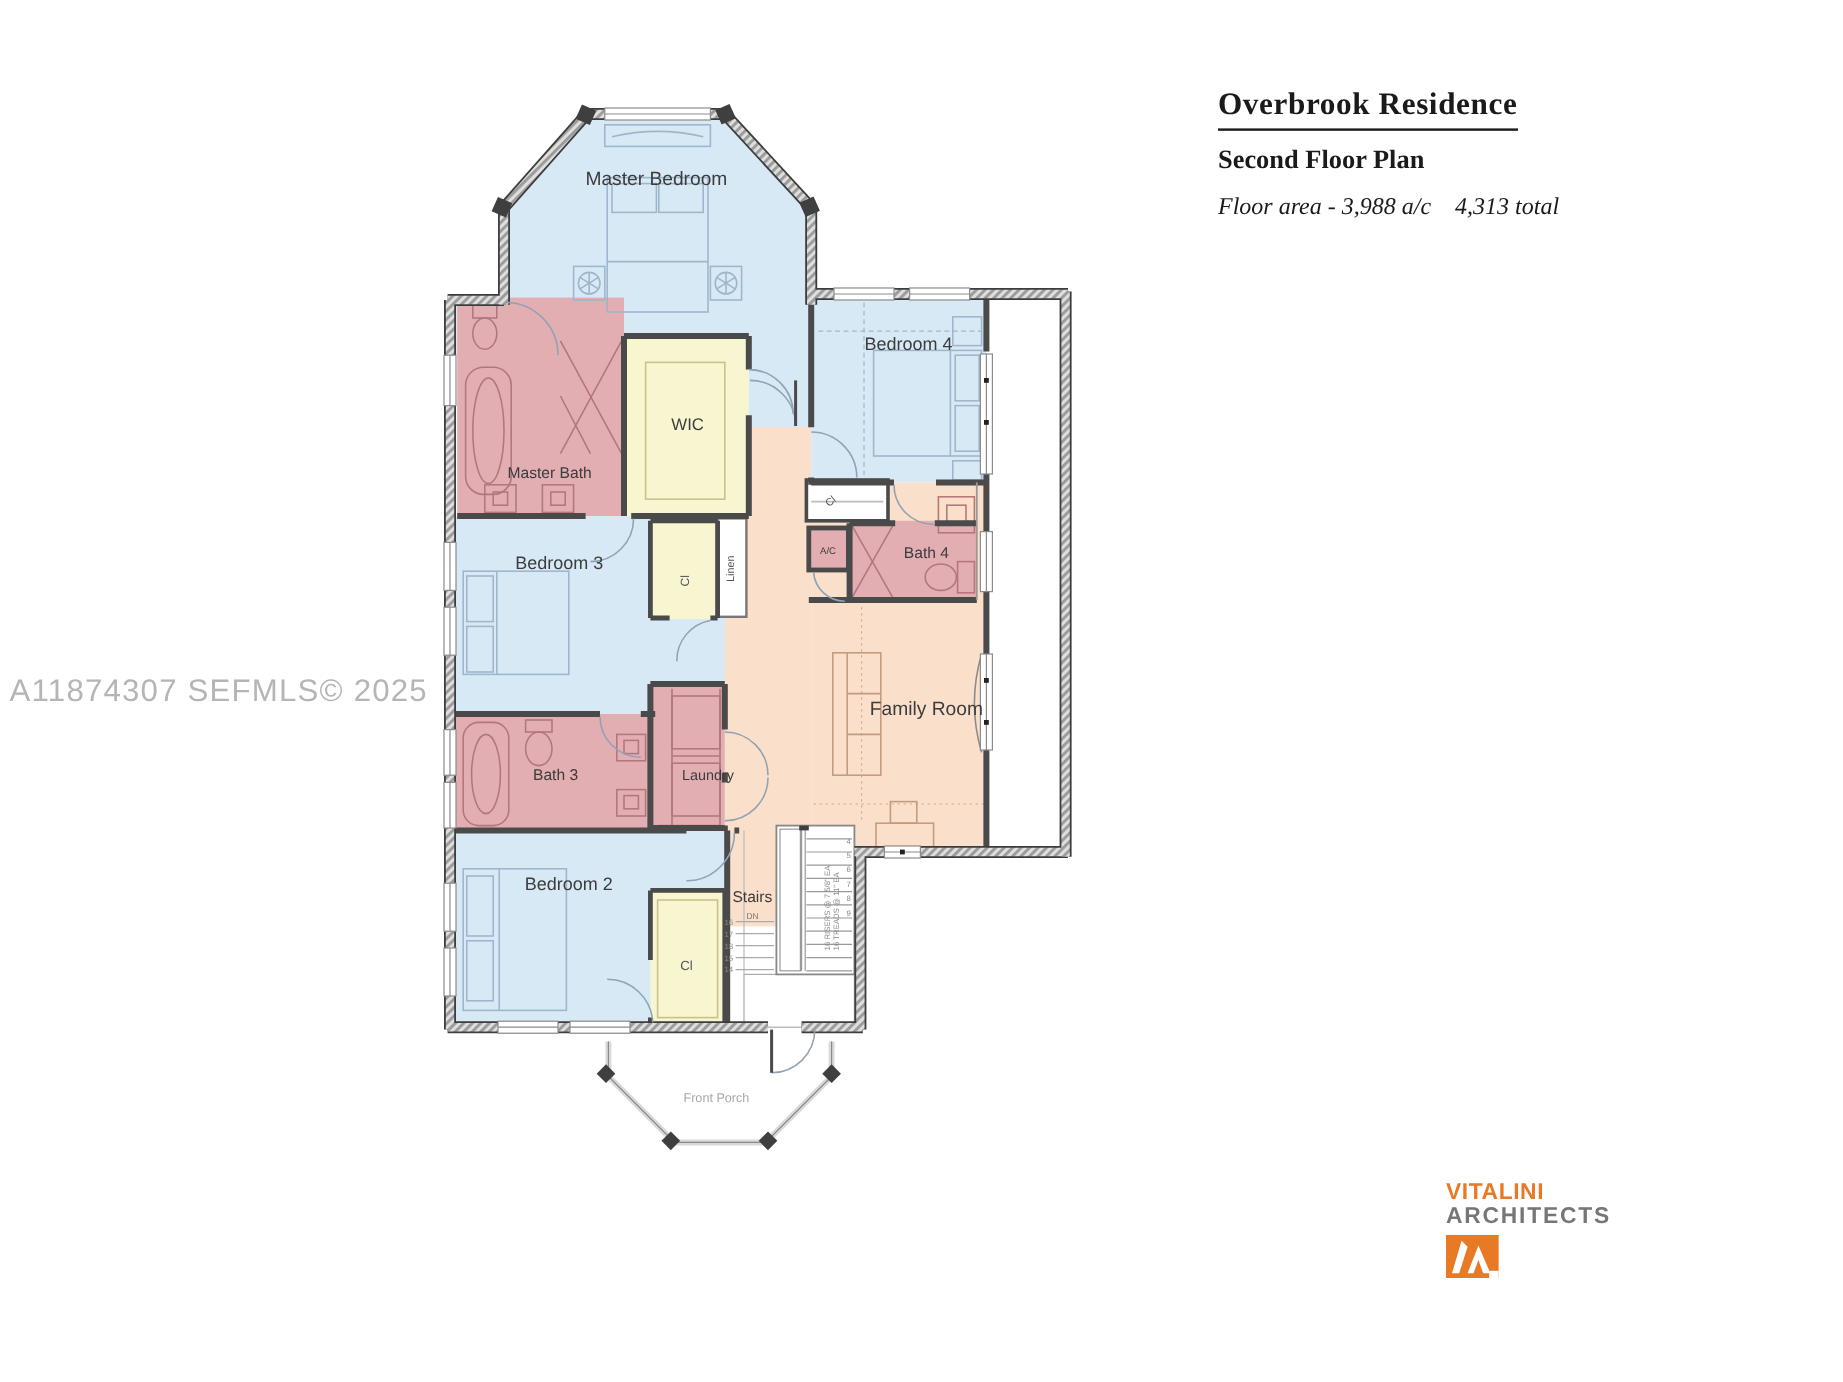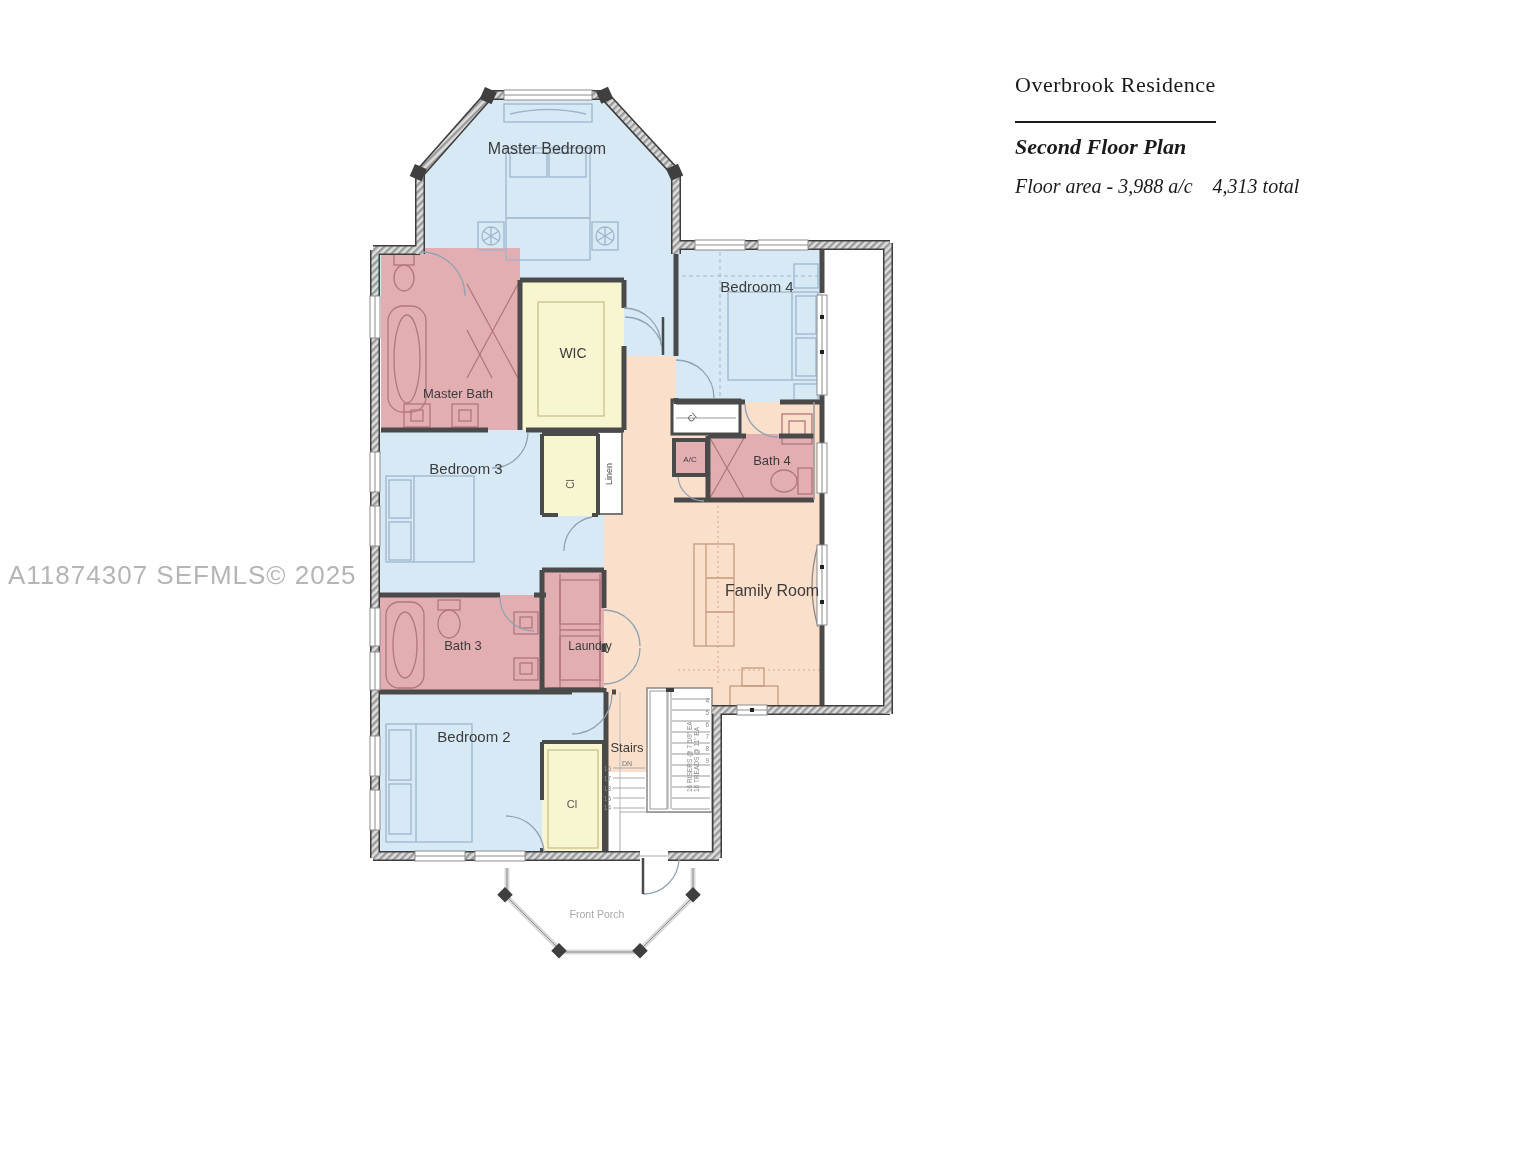--- a/index.html
+++ b/index.html
@@ -1,23 +1,23 @@
 <!DOCTYPE html>
 <html><head>
 <meta charset="utf-8">
 <style>
   html,body{margin:0;padding:0;background:#ffffff;}
   .canvas{position:relative;width:1536px;height:1152px;background:#fff;overflow:hidden;
           font-family:"Liberation Sans",sans-serif;}
   svg text{font-family:"Liberation Sans",sans-serif;}
   
   .title-block{position:absolute;left:1015px;top:72px;width:340px;color:#1a1a1a;}
-  .tb-title{display:inline-block;font-family:"Liberation Serif",serif;font-size:22px;
-            font-weight:400;letter-spacing:.5px;border-bottom:2px solid #1a1a1a;padding-bottom:23px;}
-  .tb-sub{font-family:"Liberation Serif",serif;font-style:italic;font-weight:700;
+  .tb-title{display:inline-block;font-family:"Liberation Serif",serif;font-size:26px;
+            font-weight:700;letter-spacing:.5px;border-bottom:2px solid #1a1a1a;padding-bottom:5px;}
+  .tb-sub{font-family:"Liberation Serif",serif;font-weight:700;
           font-size:22px;margin-top:11px;}
   .tb-note{font-family:"Liberation Serif",serif;font-style:italic;font-size:20px;
            margin-top:15px;white-space:pre;}
   
   .logo{position:absolute;left:1205px;top:984px;line-height:1.05;}
   .logo-name{font-size:19px;font-weight:800;color:#e87a25;letter-spacing:.5px;}
   .logo-type{font-size:19px;font-weight:800;color:#75767a;letter-spacing:1.5px;}
   .logo-mark{margin-top:5px;width:44px;height:36px;}
 </style>
 </head>
@@ -312,14 +312,24 @@
 </svg>
 
   
   <div class="title-block">
     <div class="tb-title">Overbrook Residence</div>
     <div class="tb-sub">Second Floor Plan</div>
     <div class="tb-note">Floor area - 3,988 a/c    4,313 total</div>
   </div>
 
   
+  <div class="logo">
+    <div class="logo-name">VITALINI</div>
+    <div class="logo-type">ARCHITECTS</div>
+    <svg class="logo-mark" viewBox="0 0 44 36">
+      <rect width="44" height="36" fill="#e87a25"></rect>
+      <polygon points="5,32 13,5 18,10 11,32" fill="#ffffff"></polygon>
+      <path d="M18,32 L27,9 L37,32 L31,32 L27,21 L23,32 Z" fill="#ffffff"></path>
+      <rect x="36" y="30" width="8" height="6" fill="#ffffff"></rect>
+    </svg>
+  </div>
 
 </div>
 
 </body></html>

